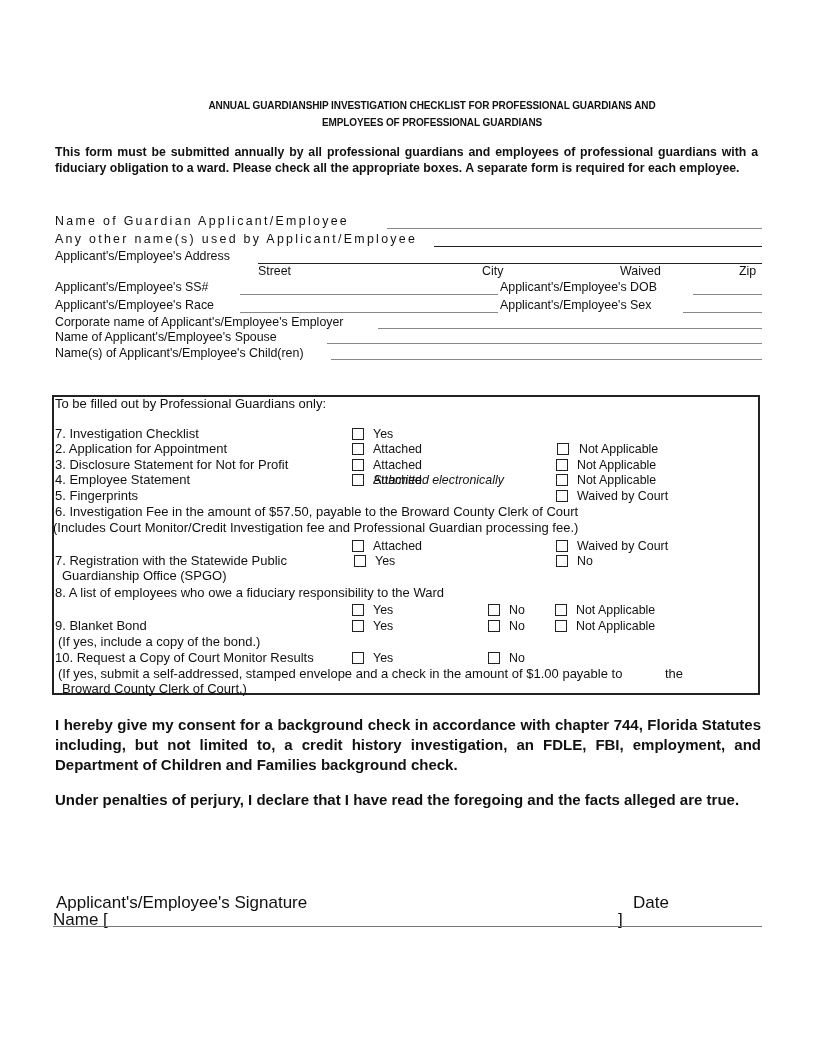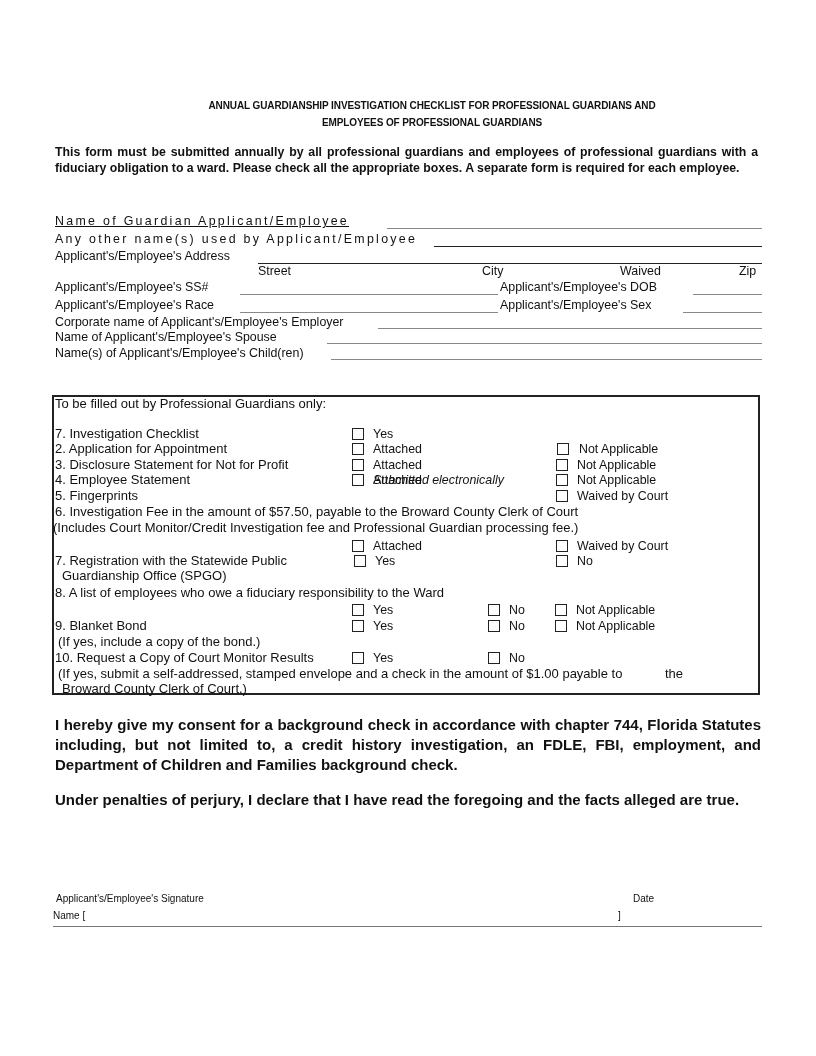--- a/index.html
+++ b/index.html
@@ -11,33 +11,33 @@
   .spaced { letter-spacing:2.3px; }
   .line { position:absolute; height:0; border-top:1px solid #888; }
   .line.dark { border-top:1px solid #222; }
   .sub { font-size:12.4px; white-space:nowrap; }
   .box { left:52px; top:395px; width:708px; height:300px; border:2px solid #222; box-sizing:border-box; }
   .row { font-size:13px; line-height:14px; white-space:nowrap; }
   .cb { position:absolute; width:12px; height:12px; border:1px solid #222; box-sizing:border-box; background:#fff; }
   .opt { position:absolute; display:flex; align-items:center; font-size:12.4px; white-space:nowrap; height:14px; }
   .opt .cb { position:static; margin-right:9px; }
   .para { left:55px; width:706px; font-weight:bold; font-size:15px; line-height:20px; text-align:justify; }
-  .sig { font-size:10px; white-space:nowrap; }
+  .sig { font-size:17px; white-space:nowrap; }
 </style>
 </head>
 <body>
 
 <div class="abs title">
   <div>ANNUAL GUARDIANSHIP INVESTIGATION CHECKLIST FOR PROFESSIONAL GUARDIANS AND</div>
   <div>EMPLOYEES OF PROFESSIONAL GUARDIANS</div>
 </div>
 
 <div class="abs intro">This form must be submitted annually by all professional guardians and employees of professional guardians with a fiduciary obligation to a ward.  Please check all the appropriate boxes.  A separate form is required for each employee.</div>
 
-<div class="abs lbl spaced" style="left:55px; top:214px;text-decoration:underline;">Name of Guardian Applicant/Employee</div>
+<div class="abs lbl spaced" style="left:55px; top:214px;">Name of Guardian Applicant/Employee</div>
 <div class="line" style="left:387px; width:375px; top:228px;"></div>
 
 <div class="abs lbl spaced" style="left:55px; top:232px;">Any other name(s) used by Applicant/Employee</div>
 <div class="line dark" style="left:434px; width:328px; top:246px;"></div>
 
 <div class="abs lbl" style="left:55px; top:249px;">Applicant's/Employee's Address</div>
 <div class="line dark" style="left:258px; width:504px; top:263px;"></div>
 <div class="abs sub" style="left:258px; top:264px;">Street</div>
 <div class="abs sub" style="left:482px; top:264px;">City</div>
 <div class="abs sub" style="left:620px; top:264px;">Waived</div>

